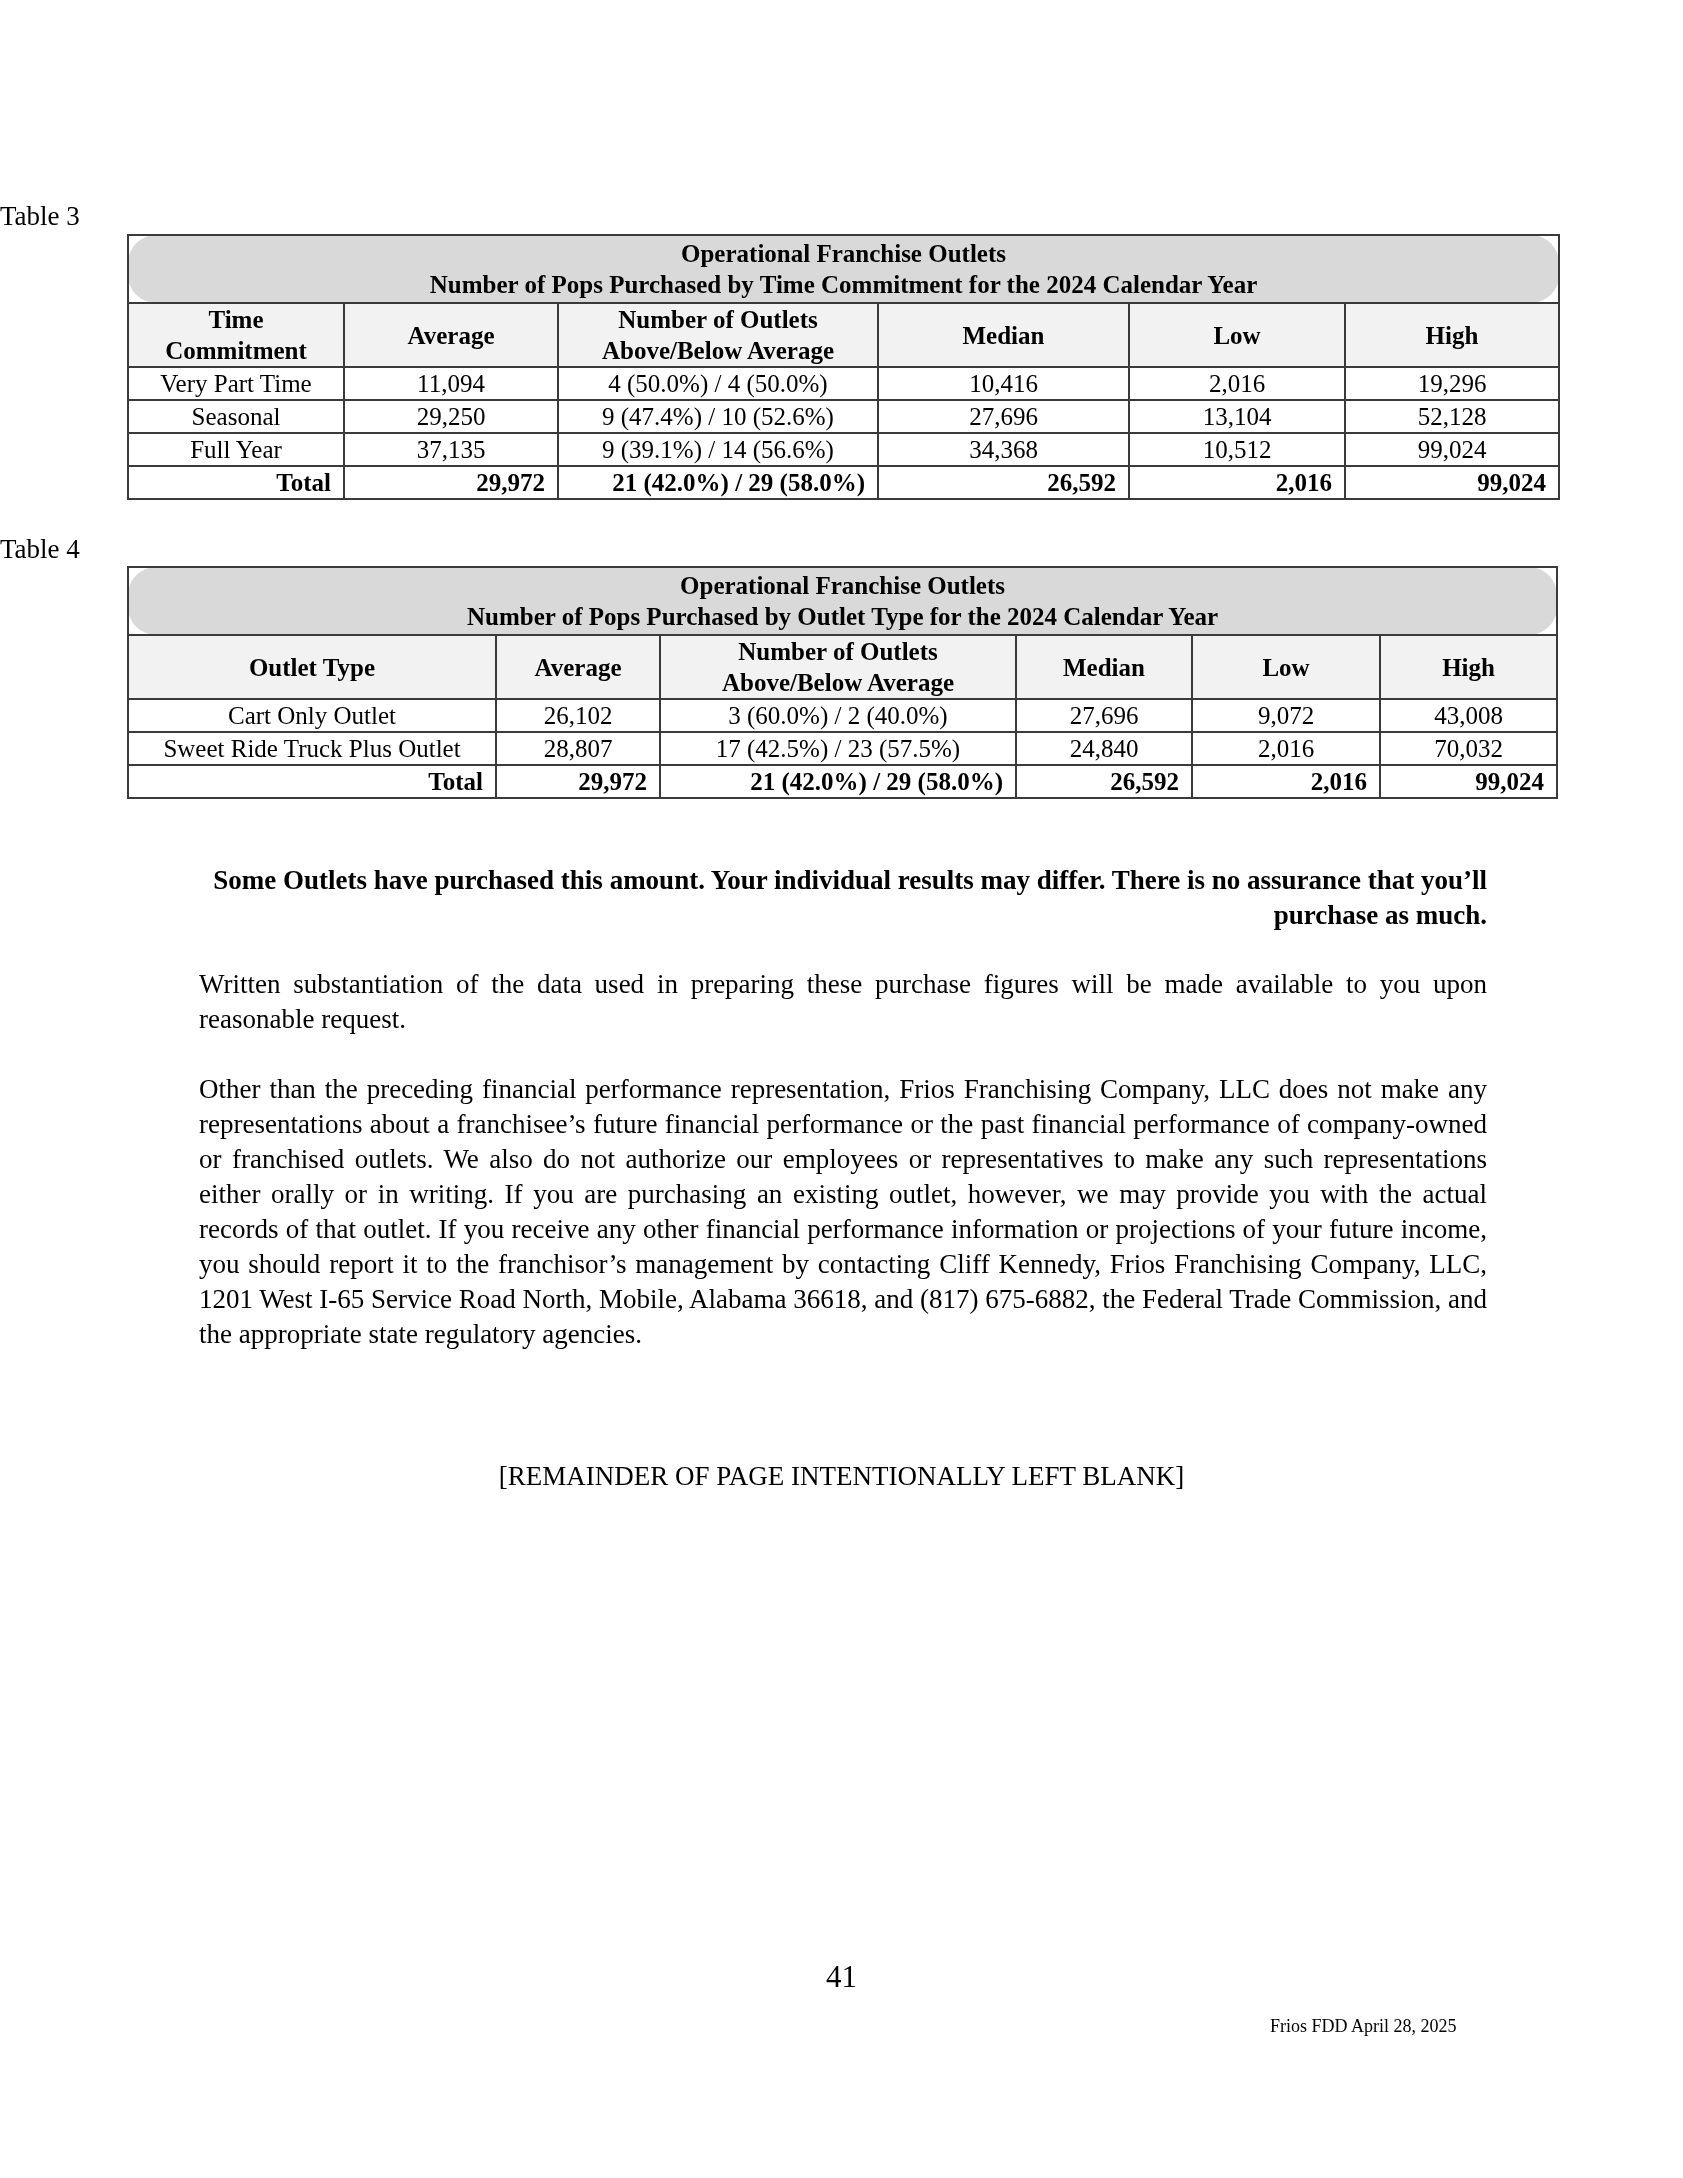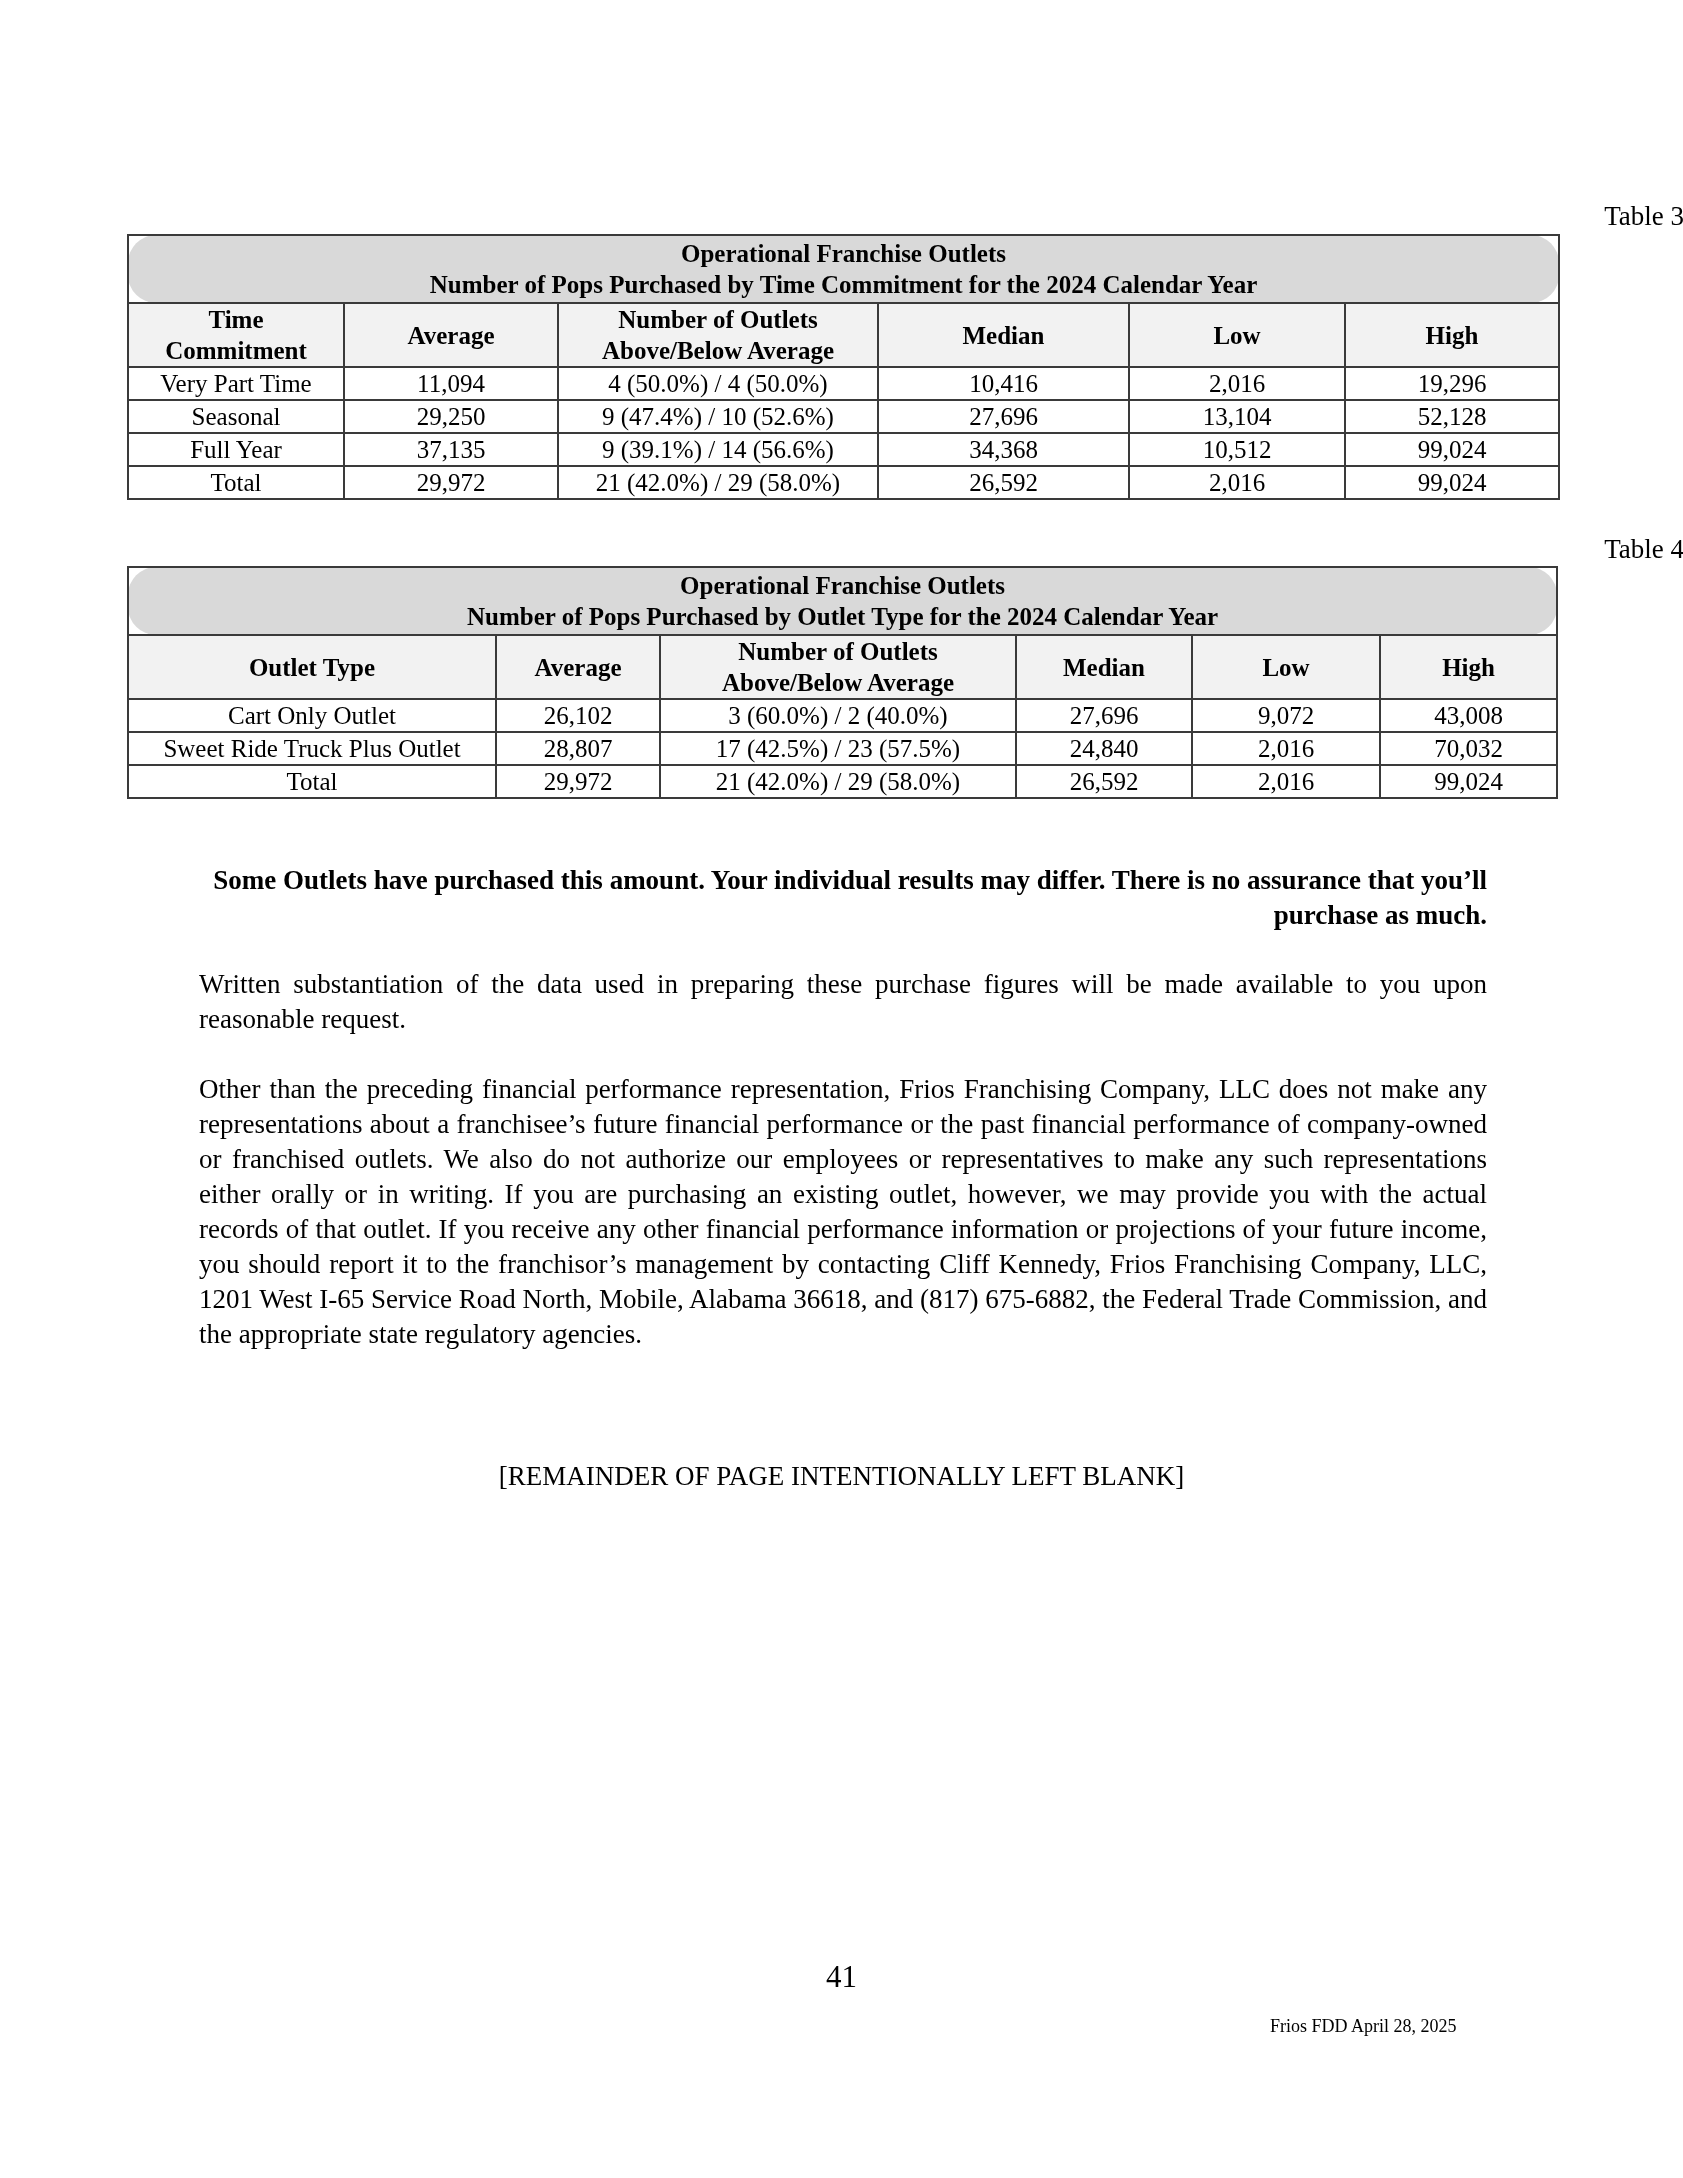--- a/index.html
+++ b/index.html
@@ -1,40 +1,40 @@
 <!DOCTYPE html>
 <html><head>
 <meta charset="utf-8">
 <style>
   html, body { margin: 0; padding: 0; background: #ffffff; }
   body {
     width: 1683px; height: 2178px; position: relative; overflow: hidden;
     font-family: "Liberation Serif", "DejaVu Serif", serif; color: #000;
   }
   .caption {
-    position: absolute; left: 0; width: 1661px; text-align: right;
-    font-size: 27px; line-height: 30px; padding-left: 23px;
+    position: absolute; left: 0; width: 1661px; text-align: left;
+    font-size: 27px; line-height: 30px;
   }
   table.fpr {
     position: absolute; left: 127px; width: 1431px;
     border-collapse: collapse; table-layout: fixed;
     font-size: 25px; line-height: 30px;
   }
   table.fpr td, table.fpr th {
     border: 2px solid #3a3a3a; text-align: center; vertical-align: middle;
     padding: 0 4px; overflow: hidden; white-space: nowrap;
   }
   table.fpr th.band {
     background: #d9d9d9; font-weight: bold; line-height: 31px; padding: 2px 0; border-radius: 28px;
   }
   table.fpr th.colhead {
     background: #f2f2f2; font-weight: bold; line-height: 31px;
   }
   table.fpr tr.datarow td { height: 31px; padding: 0 12px; }
-  table.fpr tr.total td { font-weight: normal; }
+  table.fpr tr.total td { font-weight: bold; text-align: right; }
   .para {
     position: absolute; left: 199px; width: 1288px;
     font-size: 27px; line-height: 35px; text-align: justify;
   }
   .para.bold { font-weight: bold; text-align: right; }
   .blank-note {
     position: absolute; left: 0; width: 1683px; top: 1460px;
     text-align: center; font-size: 27px; line-height: 32px;
   }
   .page-number {

